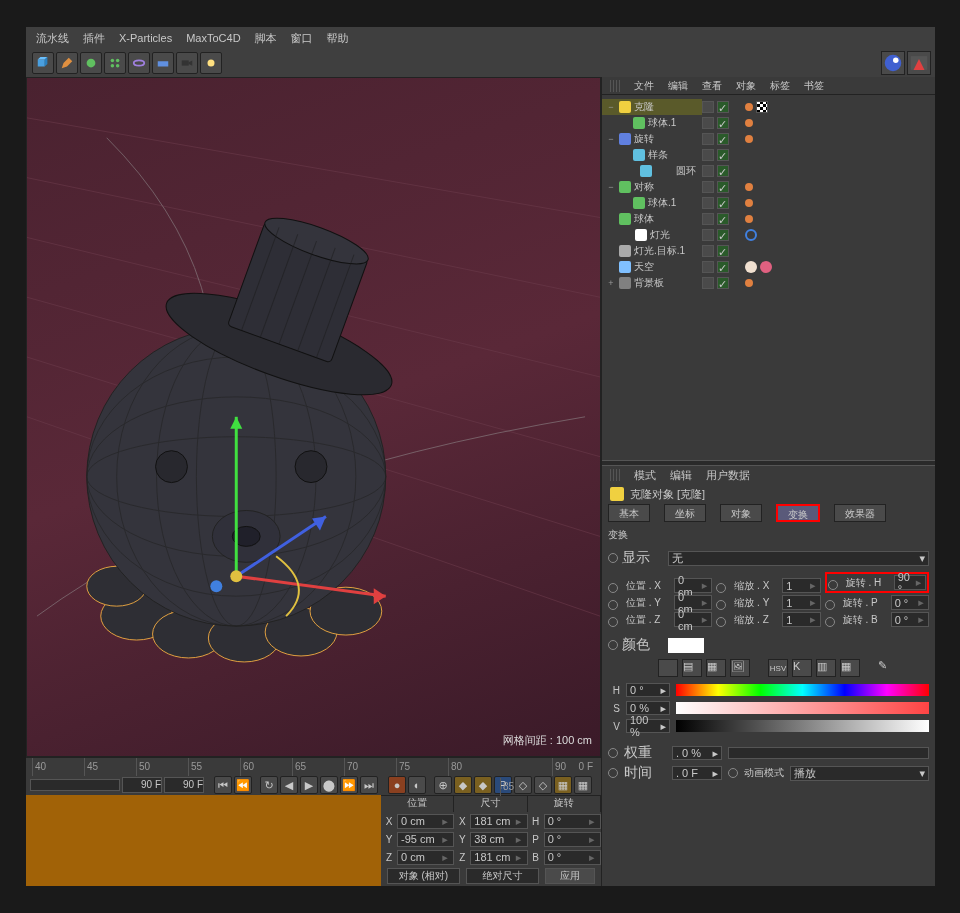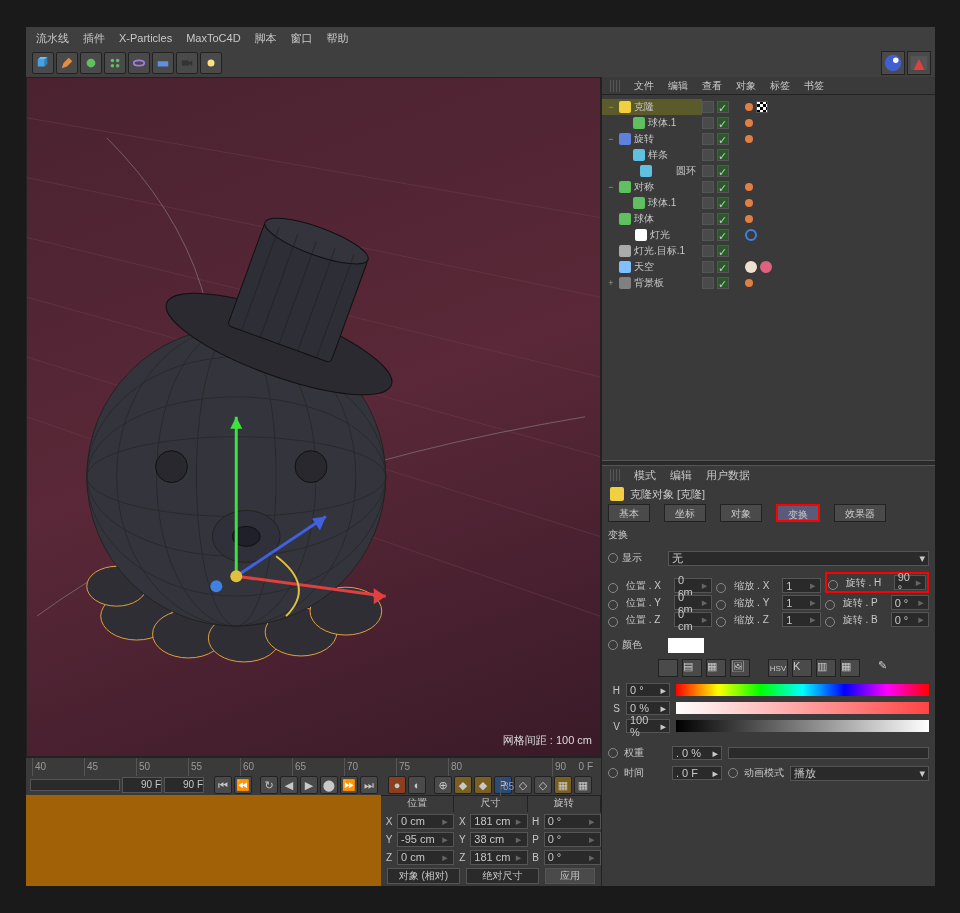--- a/index.html
+++ b/index.html
@@ -55,21 +55,21 @@
 .attr-head{height:18px;display:flex;align-items:center;gap:14px;padding-left:8px;background:#3a3a3a}
 .attr-title{height:20px;display:flex;align-items:center;gap:6px;padding-left:8px;background:#3a3a3a}
 .attr-title .obj-icon{width:14px;height:14px}
 .tabs{height:18px;display:flex;gap:14px;padding-left:6px;background:#3a3a3a}
 .tab{padding:2px 10px;background:#4a4a4a;font-size:10px;border:1px solid #222}
 .tab.active{background:#5a5a7a;border:2px solid red}
 .attr-body{flex:1;background:#3a3a3a;padding:6px;overflow:auto}
 .attr-section{margin-bottom:6px;font-size:10px}
 .attr-row{display:flex;align-items:center;height:20px;gap:4px}
 .bullet{width:10px;height:10px;border:1px solid #888;border-radius:50%;display:inline-block}
-.attr-label{font-size:10px;width:42px}
+.attr-label{font-size:14px;width:42px}
 .input-sm{height:15px;background:#2a2a2a;border:1px solid #555;padding:0 3px;font-size:10px;display:flex;align-items:center;justify-content:space-between;flex:1}
 .input-sm .spin{width:8px;color:#666;text-align:center}
 .highlight-box{border:2px solid red;padding:1px}
 .triple-grid{display:grid;grid-template-columns:1fr 1fr 1fr;gap:4px}
 .triple-cell{display:flex;align-items:flex-end;gap:8px}
 .color-swatch{width:36px;height:15px;background:#fff;display:inline-block}
 .tex-icons{display:flex;gap:4px;margin:4px 0 4px 50px}
 .tex-ic{width:20px;height:18px;background:#4a4a4a;border:1px solid #222}
 .hsv-row{display:flex;align-items:center;height:18px;gap:6px}
 .hsv-lbl{width:12px;text-align:right;font-size:10px}

